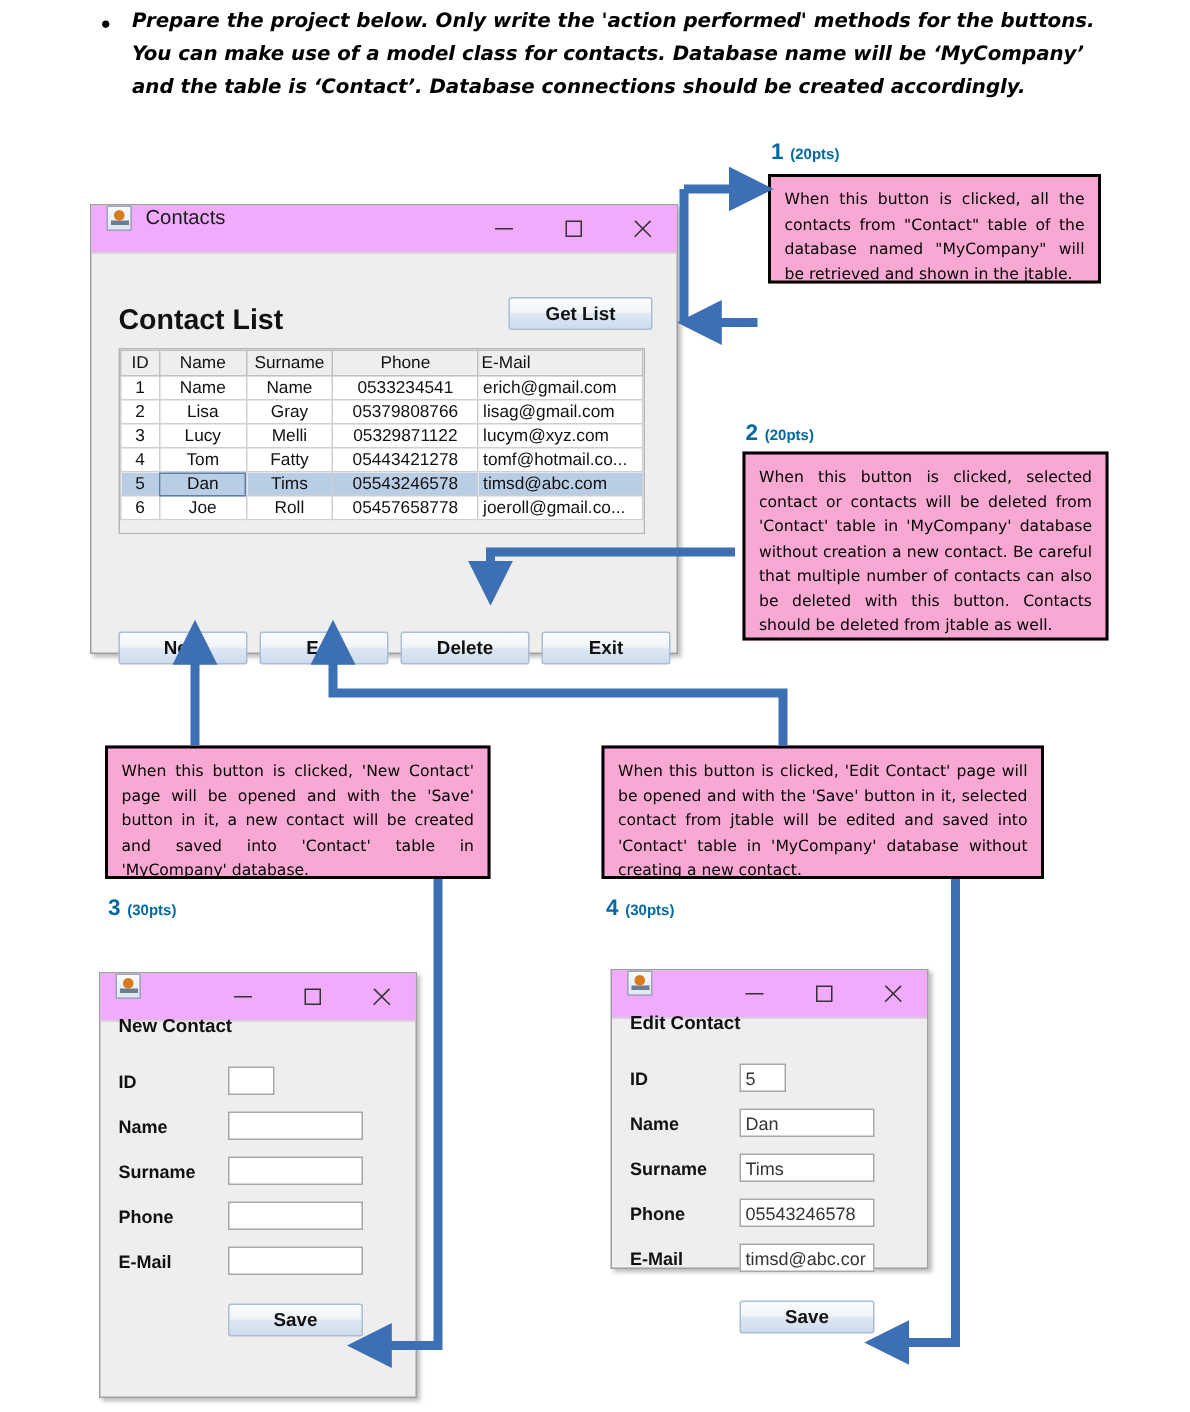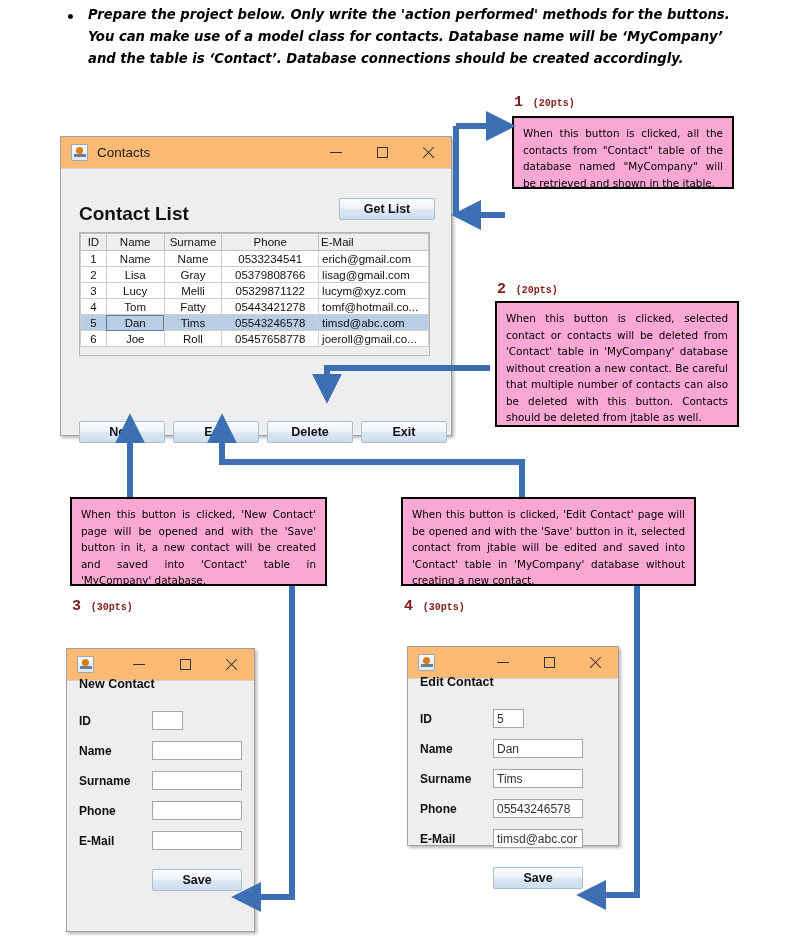--- a/index.html
+++ b/index.html
@@ -25,23 +25,23 @@
   }
 
   
   .jwin {
     position:absolute;
     background:#eeeeee;
     border:1px solid #a0a0a0;
     box-shadow: 2px 2px 3px rgba(0,0,0,.28);
   }
   .jwin .titlebar {
-    height:32px; background:#fdba74;
+    height:32px; background:#f0abfc;
     border-bottom:1px solid #d4d4d4;
-    display:flex; align-items:center;
+    display:flex; 
     position:relative;
   }
   .jwin .titlebar .jicon {
     width:17px; height:17px; margin-left:10px; flex:0 0 auto;
     border:1px solid #9aa6b5; border-radius:1px;
     background:linear-gradient(#f9fbfd,#dde7f2);
     position:relative;
   }
   .jwin .titlebar .jicon::before{
     content:""; position:absolute; left:4px; top:2px; width:7px; height:7px;
@@ -118,37 +118,37 @@
   .btnrow .jbtn { width:86px; height:22px; }
 
   
   .annbox {
     position:absolute; border:2px solid #000; background:#f9a8d4;
     font-family:"DejaVu Sans", sans-serif;
     font-size:10.4px; line-height:16.5px; color:#000;
     padding:7px 9px; text-align:justify;
   }
   .annnum {
-    position:absolute; font-family:Liberation Mono, monospace;
-    font-weight:bold; color:#7f1d1d; white-space:nowrap;
+    position:absolute; font-family:Liberation Sans, sans-serif;
+    font-weight:bold; color:#0369a1; white-space:nowrap;
   }
   .annnum .n { font-size:15px; }
   .annnum .p { font-size:10px; }
 
   #ann1 { left:512px; top:116px; width:222px; height:73px; }
   #ann1lbl { left:514px; top:93px; }
   #ann2 { left:495px; top:301px; width:244px; height:126px; }
   #ann2lbl { left:497px; top:280px; }
   #ann3 { left:70px; top:497px; width:257px; height:89px; }
   #ann3lbl { left:72px; top:597px; }
   #ann4 { left:401px; top:497px; width:295px; height:89px; }
   #ann4lbl { left:404px; top:597px; }
 
   
-  #newwin  { left:66px;  top:648px; width:189px; height:284px; }
+  #newwin  { left:66px;  top:648px; width:212px; height:284px; }
   #editwin { left:407px; top:646px; width:212px; height:200px; }
   .dlgtitle { position:absolute; left:12px; top:28px; font-size:12.5px; font-weight:bold; color:#111; }
   .frow { position:absolute; left:12px; display:flex; align-items:center; width:186px; }
   .flabel { font-size:12px; font-weight:bold; color:#111; width:73px; flex:0 0 auto; }
   .ftext {
     border:1px solid #a7a7a7; background:#ffffff; height:19px;
     font-family:"Liberation Sans", sans-serif; font-size:12px; color:#333;
     padding:0 3px; display:flex; align-items:center; overflow:hidden; white-space:nowrap;
   }
   .ftext.small { width:31px; }

